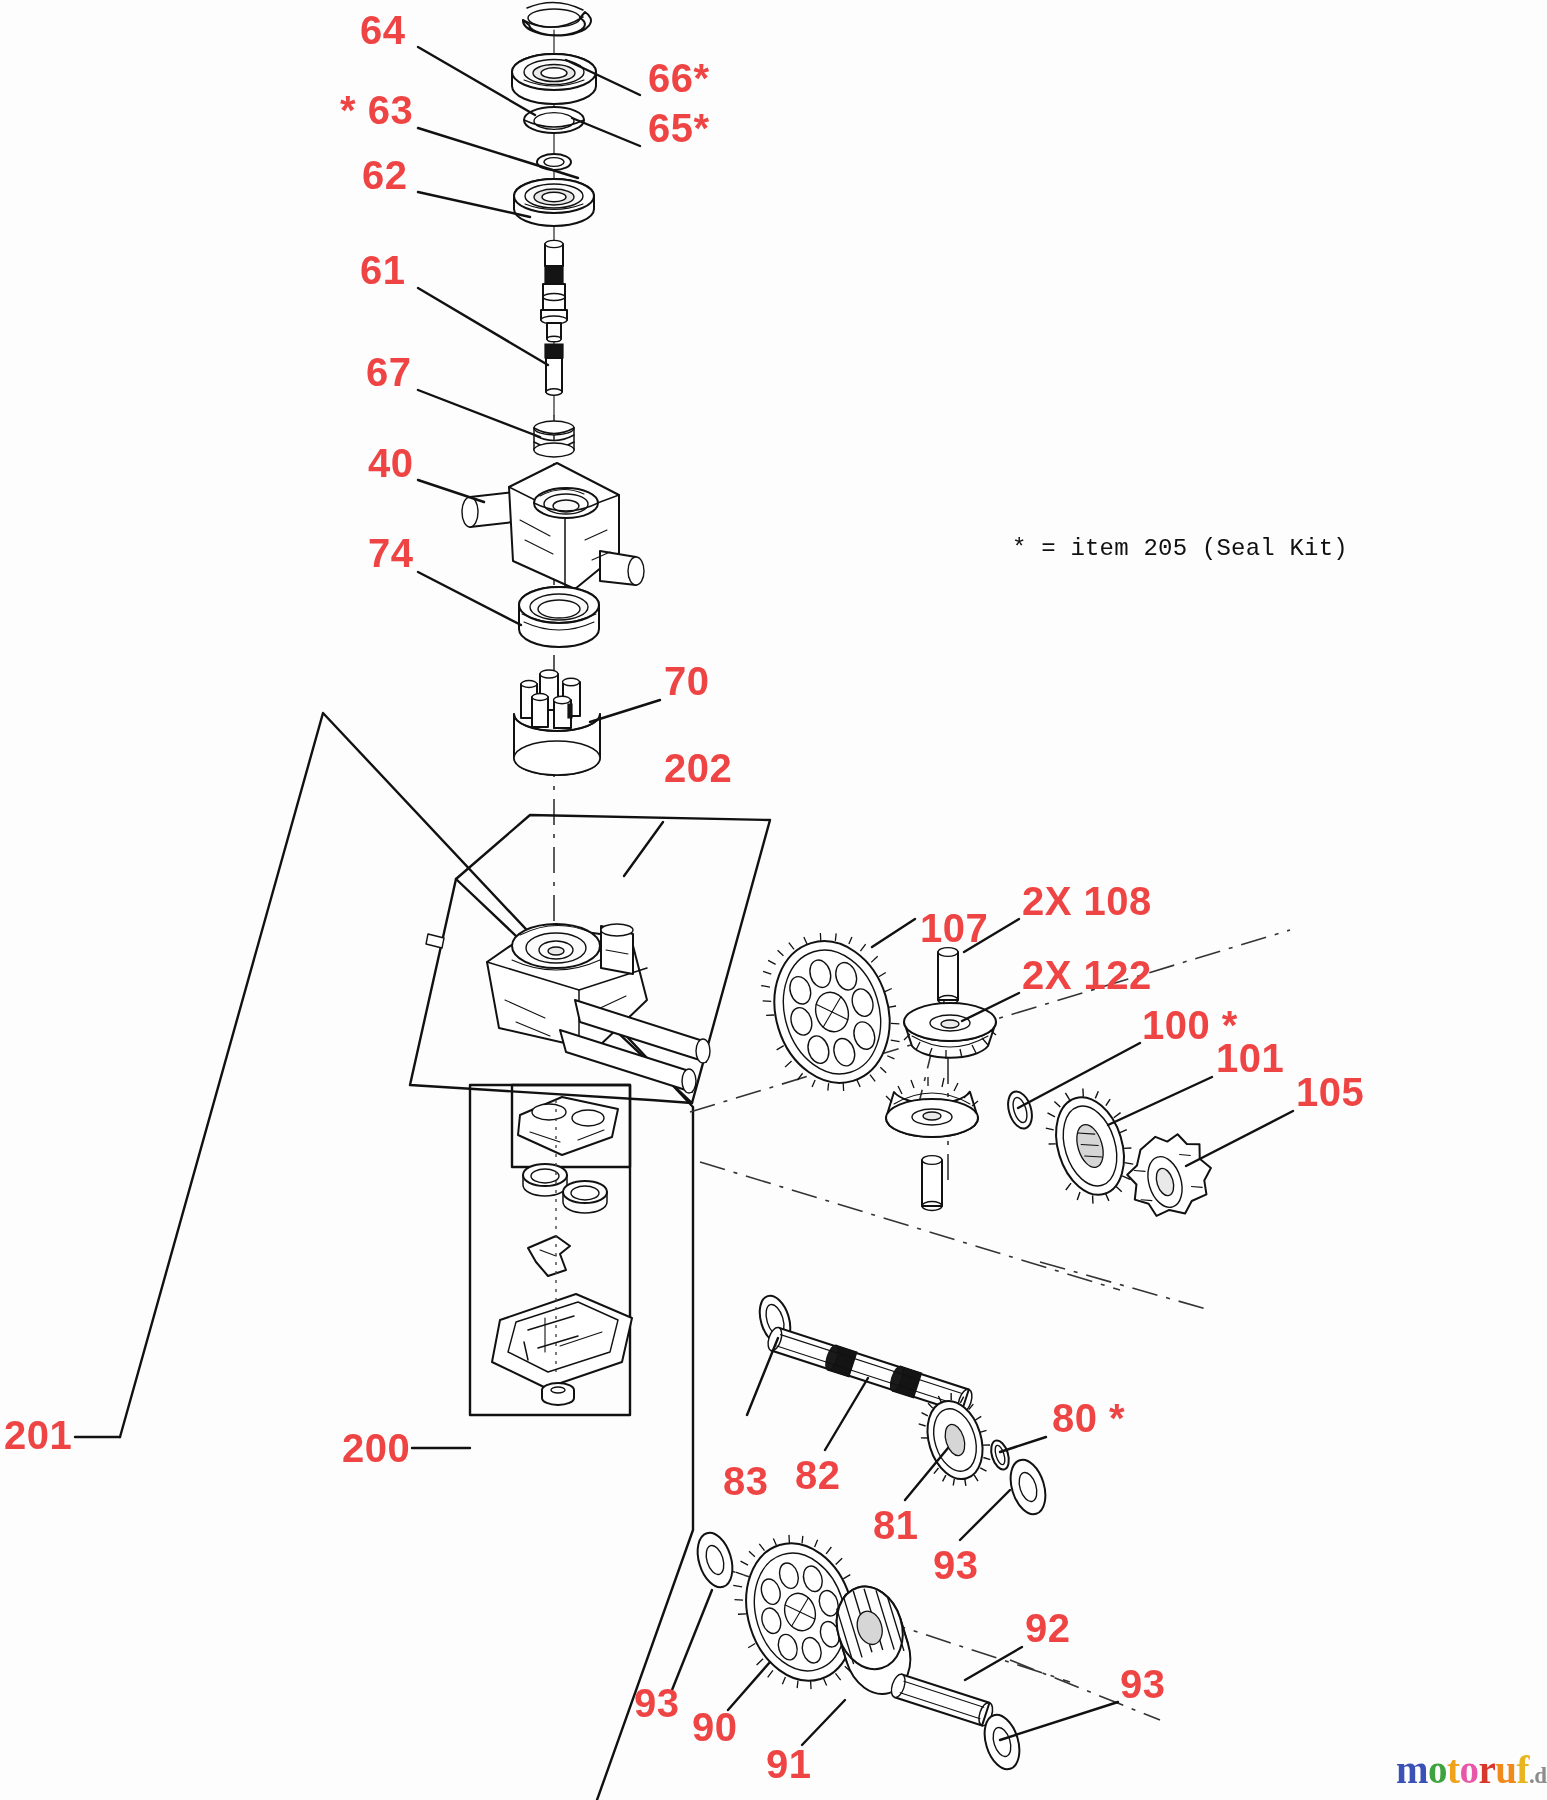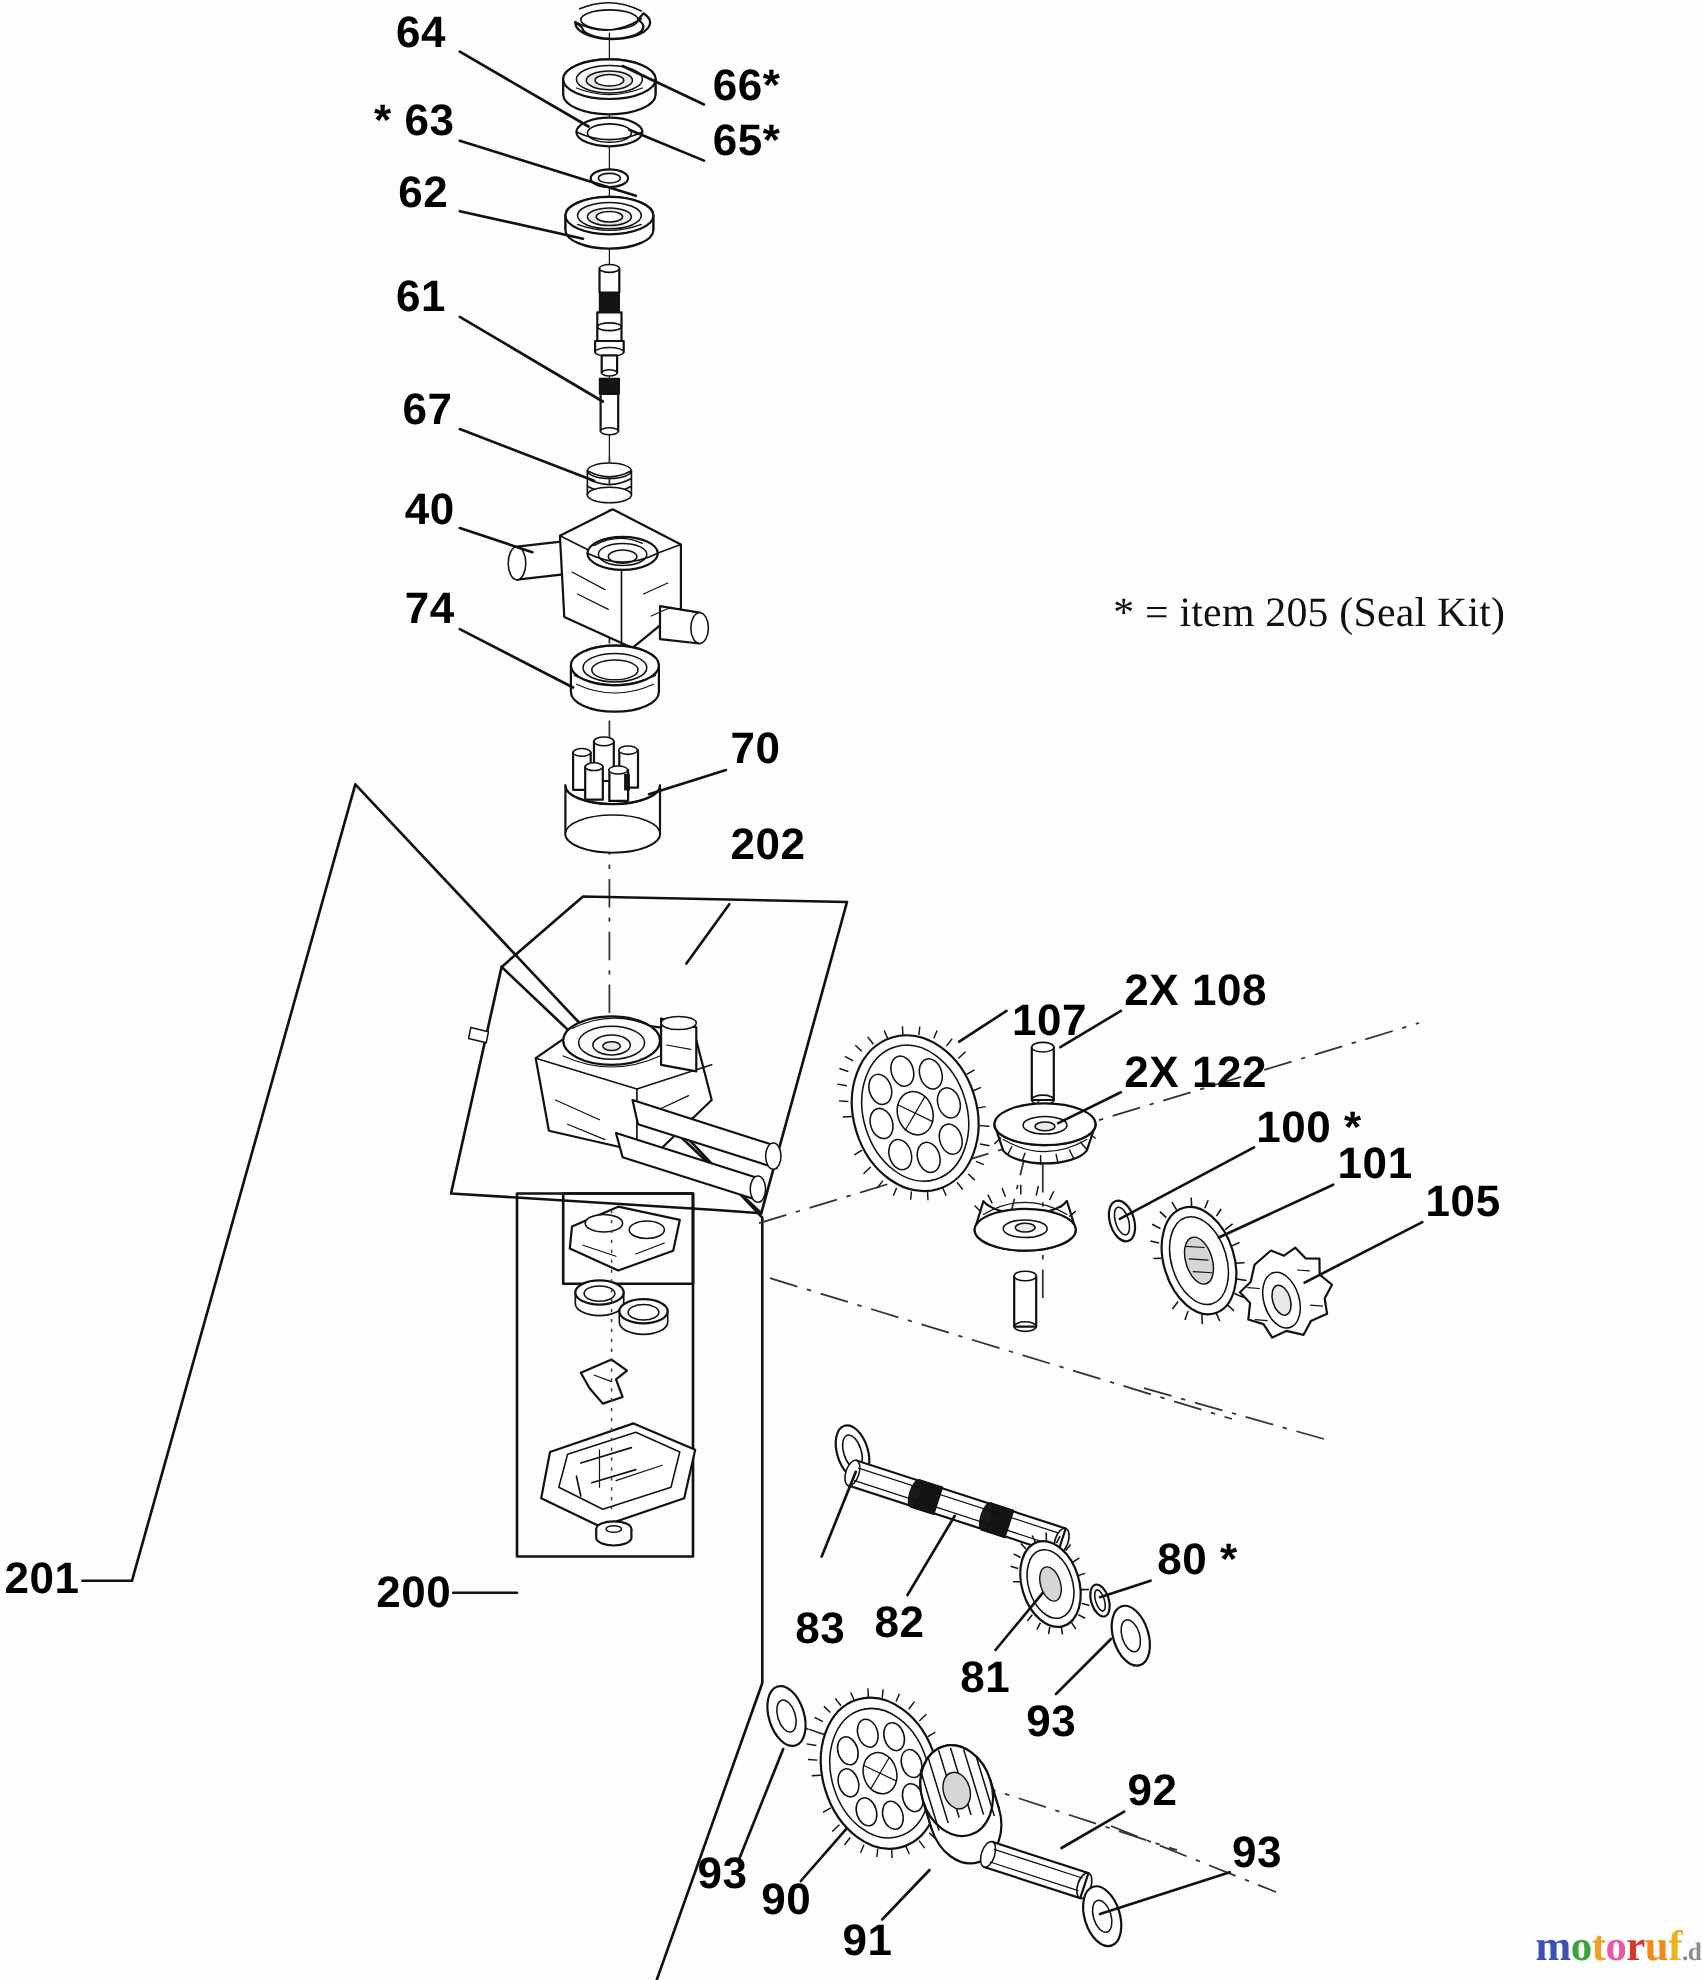--- a/index.html
+++ b/index.html
@@ -19,30 +19,30 @@
     position: absolute;
     inset: 0;
     width: 1547px;
     height: 1800px;
   }
   .callout {
     position: absolute;
     font-family: "Liberation Sans", sans-serif;
     font-weight: bold;
     font-size: 40px;
-    color: #000000;
+    color: #ef4444;
     white-space: nowrap;
     letter-spacing: 0.5px;
     line-height: 1;
     user-select: none;
   }
   .note {
     position: absolute;
-    font-family: Liberation Serif, serif;
-    font-size: 38px;
+    font-family: Liberation Mono, monospace;
+    font-size: 24px;
     color: #101010;
     white-space: nowrap;
     letter-spacing: 0.2px;
     text-align: center;
   }
   #watermark {
     position: absolute;
     left: 1396px;
     top: 1750px;
     font-family: "Liberation Serif", serif;

